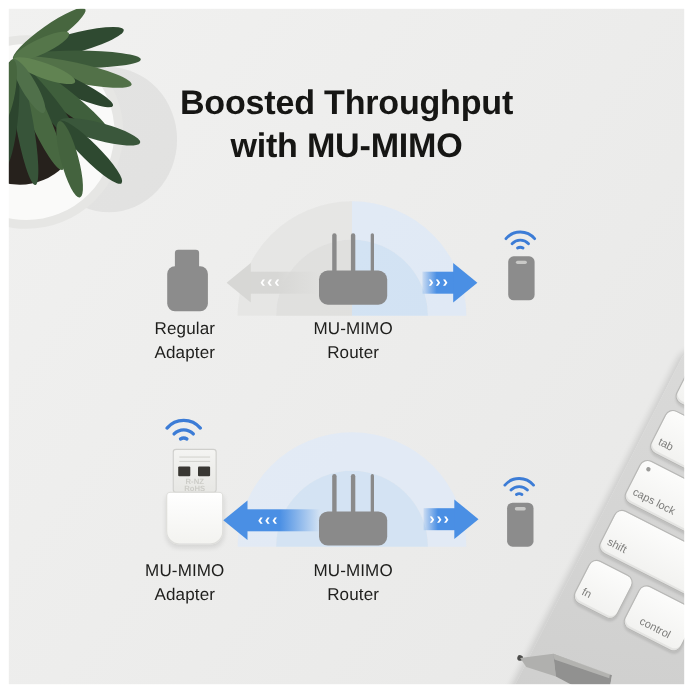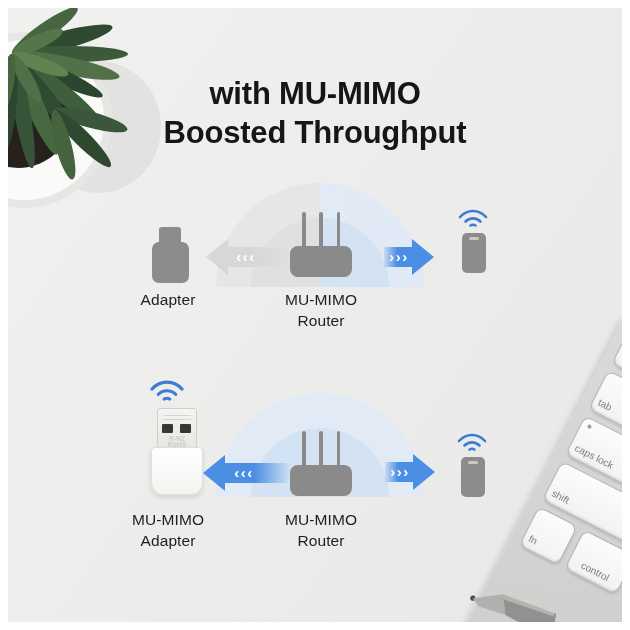--- a/index.html
+++ b/index.html
@@ -136,22 +136,22 @@
       </g>
       <g transform="translate(60,118)">
         <ellipse transform="rotate(15) translate(38,0)" rx="38" ry="8" fill="#3a573b"></ellipse>
         <ellipse transform="rotate(45) translate(40,0)" rx="40" ry="8" fill="#2e4930"></ellipse>
         <ellipse transform="rotate(75) translate(36,0)" rx="36" ry="8" fill="#44633e"></ellipse>
       </g>
     </g>
   </svg>
 
   <div class="title">
+    <div>Boosted Throughput</div>
     <div>with MU-MIMO</div>
-    <div>Boosted Throughput</div>
   </div>
 
   <svg class="arcs" style="left:205px;top:179px" width="230" height="110" viewBox="0 0 230 110">
     <path d="M11,108 A104,104 0 0 1 115,4 L115,39 A69,69 0 0 0 46,108 Z" fill="#e3e3e2" opacity="0.75"></path>
     <path d="M46,108 A69,69 0 0 1 115,39 L115,108 Z" fill="#dcdcdb" opacity="0.8"></path>
     <path d="M115,4 A104,104 0 0 1 219,108 L184,108 A69,69 0 0 0 115,39 Z" fill="#dde9f8" opacity="0.8"></path>
     <path d="M115,39 A69,69 0 0 1 184,108 L115,108 Z" fill="#cee0f5" opacity="0.85"></path>
   </svg>
 
   <div class="gray-adapter" style="left:152px;top:227px">
@@ -181,20 +181,21 @@
   <svg class="wifi" style="left:456px;top:204px" width="34" height="24" viewBox="0 0 34 24">
     <path d="M4,13 A17,17 0 0 1 30,13" fill="none" stroke="#3c7cd6" stroke-width="2.6" stroke-linecap="round"></path>
     <path d="M9.5,17.5 A10.5,10.5 0 0 1 24.5,17.5" fill="none" stroke="#3c7cd6" stroke-width="2.6" stroke-linecap="round"></path>
     <path d="M14.5,21.5 A4.8,4.8 0 0 1 19.5,21.5" fill="none" stroke="#3c7cd6" stroke-width="2.6" stroke-linecap="round"></path>
   </svg>
   <div class="phone" style="left:462px;top:233px">
     <div class="speaker"></div>
   </div>
 
   <div class="dev-label" style="left:103px;top:289px">
+    <div>Regular</div>
     <div>Adapter</div>
   </div>
   <div class="dev-label" style="left:256px;top:289px">
     <div>MU-MIMO</div>
     <div>Router</div>
   </div>
 
   <svg class="arcs" style="left:205px;top:389px" width="230" height="110" viewBox="0 0 230 110">
     <path d="M11,108 A104,104 0 0 1 219,108 L184,108 A69,69 0 0 0 46,108 Z" fill="#dfeaf8" opacity="0.75"></path>
     <path d="M46,108 A69,69 0 0 1 184,108 Z" fill="#d0e2f5" opacity="0.85"></path>

